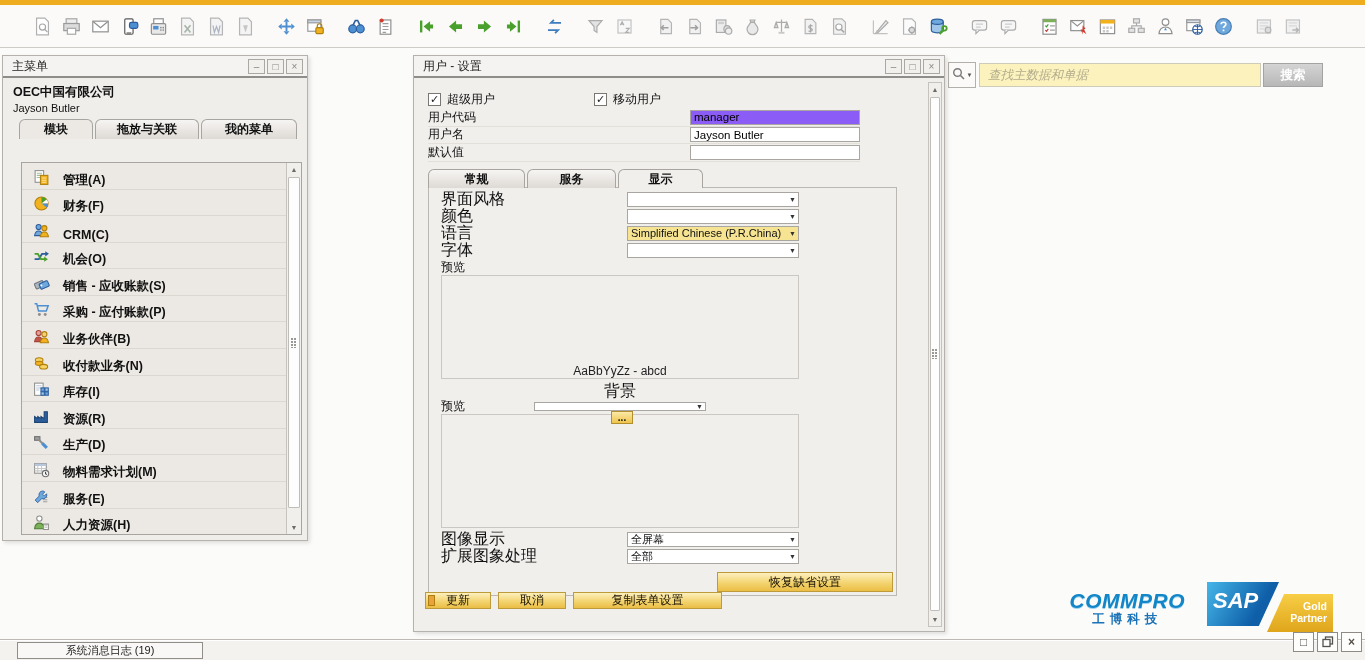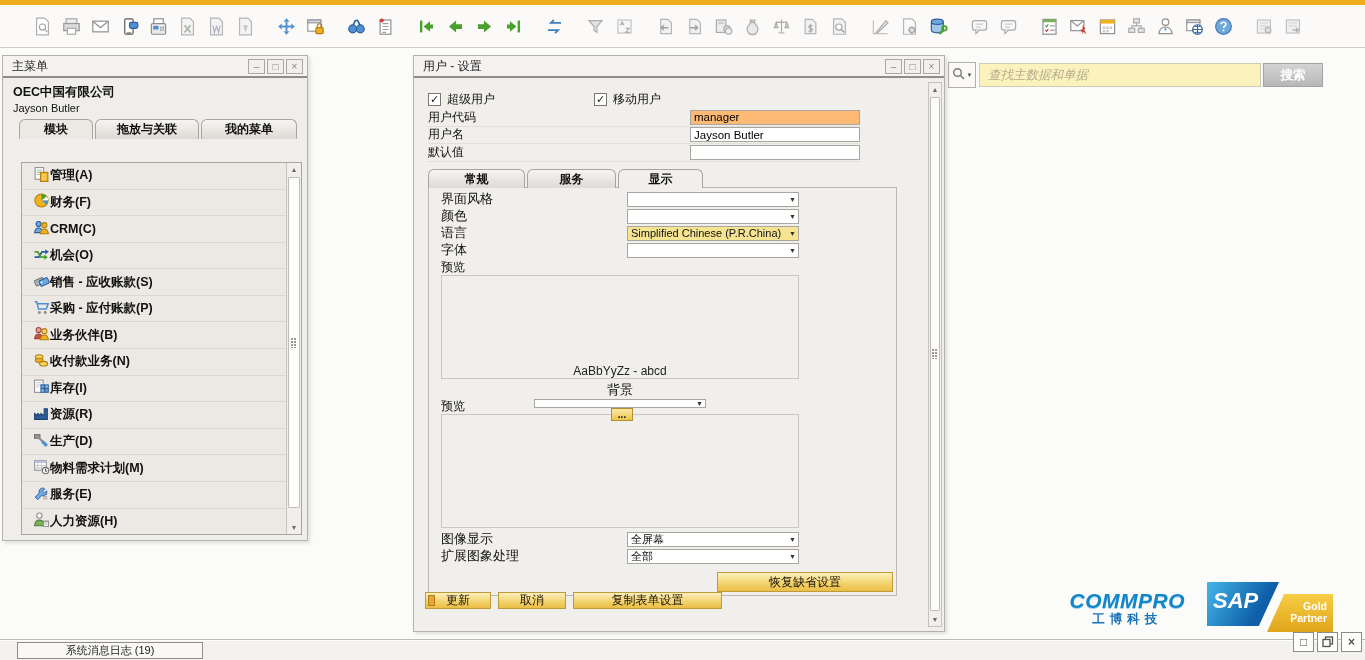--- a/index.html
+++ b/index.html
@@ -31,21 +31,21 @@
   .company { font-weight:bold; font-size:12.5px; padding:6px 10px 0; }
   .username { font-size:11px; padding:1px 10px 5px; }
   .mm-tabs { display:flex; padding-left:16px; height:20px; position:relative; z-index:2; }
   .tab { border:1px solid #A8A5A0; border-bottom:none; border-radius:6px 6px 0 0;
     background:linear-gradient(#F7F5F3,#DDD9D4); font-weight:bold; font-size:12px;
     text-align:center; line-height:19px; margin-right:2px; }
   .tab.active { background:#ECE9E4; }
   .mm-list { position:absolute; left:18px; right:5px; top:106px; bottom:5px;
     border:1px solid #A8A5A0; background:#ECE9E4; display:flex; }
   .mm-rows { flex:1; display:flex; flex-direction:column; }
-  .mm-item { flex:1; display:flex; align-items:center; padding-left:11px;
+  .mm-item { flex:1; display:flex; align-items:flex-end; gap:13px; padding-left:11px;
     border-bottom:1px solid #DBD7D1; font-weight:bold; font-size:12.5px; }
   .mm-item:last-child { border-bottom:none; }
   .mm-item svg { width:17px; height:17px; flex:0 0 auto; }
 
   
   .vsb { width:15px; background:#F1EFEC; border-left:1px solid #C6C3BE; position:relative;
     flex:0 0 auto; }
   .sb-arrow { position:absolute; left:0; width:100%; height:13px; text-align:center;
     font-size:7px; color:#6E6B66; line-height:13px; background:#F1EFEC; }
   .sb-up { top:0; } .sb-down { bottom:0; }
@@ -61,26 +61,26 @@
   .dlg-content { position:absolute; top:24px; left:0; right:17px; bottom:0; padding:9px 0 0 14px; }
   .cbrow { display:flex; height:20px; align-items:center; }
   .cb-item { display:flex; align-items:center; gap:6px; position:absolute; }
   .checkbox { width:13px; height:13px; border:1px solid #7A7772; background:#fff;
     font-size:11px; line-height:11px; text-align:center; color:#222; }
   .frow { display:flex; align-items:center; height:17.5px; width:432px;
     border-bottom:1px solid #E3DFD9; }
   .frow label { flex:1; font-size:12px; }
   .tinput { width:170px; height:15px; border:1px solid #A9A6A1; background:#fff;
     font-size:11.5px; padding:0 3px; font-family:inherit; }
-  .tinput.ro { background:#fdba74; }
+  .tinput.ro { background:#8b5cf6; }
   .dlg-tabs { display:flex; margin-top:7px; height:19px; position:relative; z-index:2; }
   .groupbox { width:469px; border:1px solid #BBB8B3; background:#F1EFEC; margin-top:-1px;
     padding:3px 0 4px 12px; position:relative; }
   .grow { display:flex; align-items:center; height:17px; width:358px; }
-  .grow label { flex:1; font-size:13px; }
+  .grow label { flex:1; font-size:16px; }
   .combo { width:172px; height:15px; border:1px solid #A9A6A1; background:#fff;
     display:flex; align-items:center; padding:0 2px 0 3px; font-size:11px; position:relative; }
   .combo .cval { flex:1; white-space:nowrap; overflow:hidden; }
   .combo .carr { font-size:7px; color:#333; }
   .combo.hl { background:#F6E492; }
   .plabel { font-size:12px; height:16px; line-height:16px; }
   .pbox { width:358px; border:1px solid #CBC8C3; background:#F1EFEC;
     display:flex; align-items:flex-end; justify-content:center; font-size:12px; color:#222; }
   .browse-btn { width:22px; height:15px; margin-left:4px;
     background:linear-gradient(#FBE9A8,#EFC44A); border:1px solid #B28F2F;

